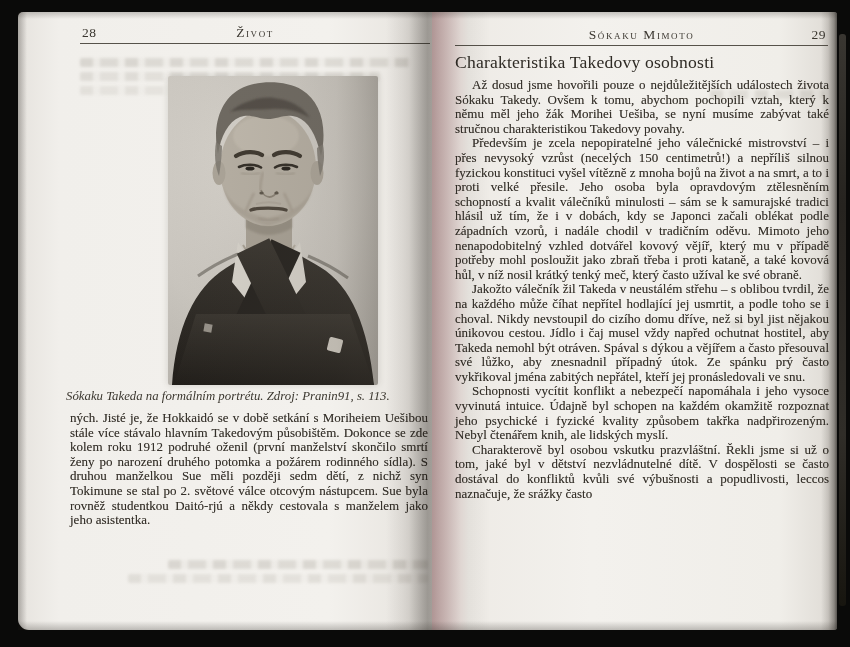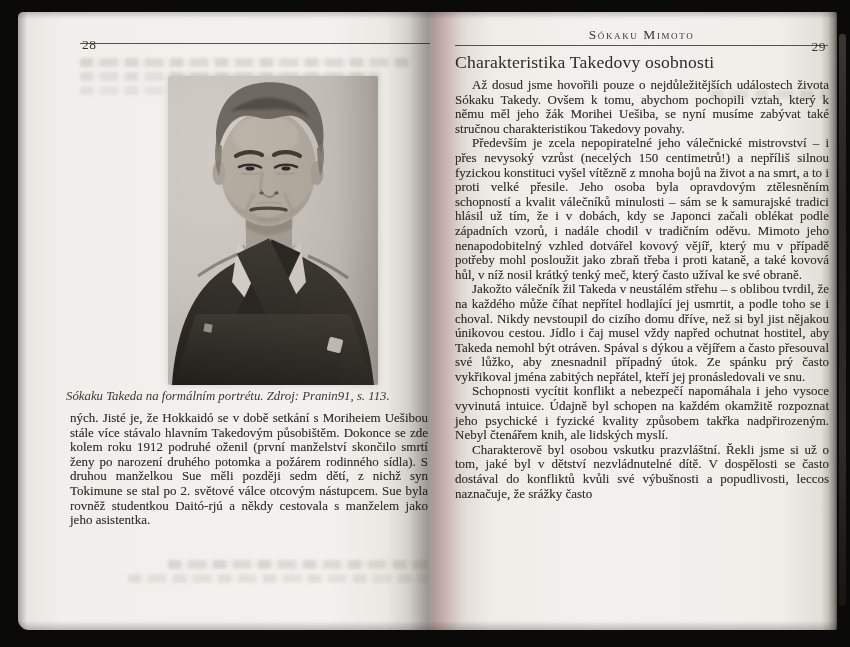--- a/index.html
+++ b/index.html
@@ -21,21 +21,21 @@
   .stack-strip{position:absolute;left:839px;top:34px;width:7px;height:572px;border-radius:3px;
           background:linear-gradient(180deg,#393631,#26231f 30%,#302d28 70%,#17150f);}
 
   .page{position:absolute;top:0;height:100%;}
   .page.lp{left:0;width:412px;}
   .page.rp{left:412px;width:407px;}
 
   .pg-header{position:absolute;border-bottom:1px solid #56524a;height:20px;}
   .lp .pg-header{left:62px;top:11px;width:350px;}
   .rp .pg-header{left:25px;top:13px;width:373px;}
-  .pg-num{position:absolute;top:14px;font-size:13.5px;color:#3a362f;letter-spacing:.5px;}
+  .pg-num{position:absolute;top:2px;font-size:13.5px;color:#3a362f;letter-spacing:.5px;}
   .lp .pg-num{left:2px;}
   .rp .pg-num{right:2px;}
   .run-title{position:absolute;top:2px;left:0;width:100%;text-align:center;font-size:13.5px;
              font-variant:small-caps;letter-spacing:1.6px;color:#3a362f;}
 
   .photo{position:absolute;left:150px;top:64px;width:210px;height:309px;border-radius:2px;
          box-shadow:0 0 7px rgba(60,55,45,.18);overflow:hidden;}
   .photo svg{display:block;}
 
   .caption{position:absolute;left:48px;top:377px;width:358px;font-style:italic;
@@ -56,20 +56,21 @@
 </style>
 </head>
 <body>
 
 <div class="stage">
   <div class="spread">
 
     <div class="page lp">
       <div class="pg-header">
         <span class="pg-num">28</span>
+        <span class="run-title">Život</span>
       </div>
 
       <div class="ghost" style="left:62px;top:46px;width:330px;"></div>
       <div class="ghost" style="left:62px;top:60px;width:300px;opacity:.26;"></div>
       <div class="ghost" style="left:62px;top:74px;width:270px;opacity:.2;"></div>
 
       <div class="photo">
         <svg width="210" height="309" viewBox="0 0 210 309" xmlns="http://www.w3.org/2000/svg">
           <defs>
             <radialGradient id="pbg" cx="40%" cy="26%" r="90%">

